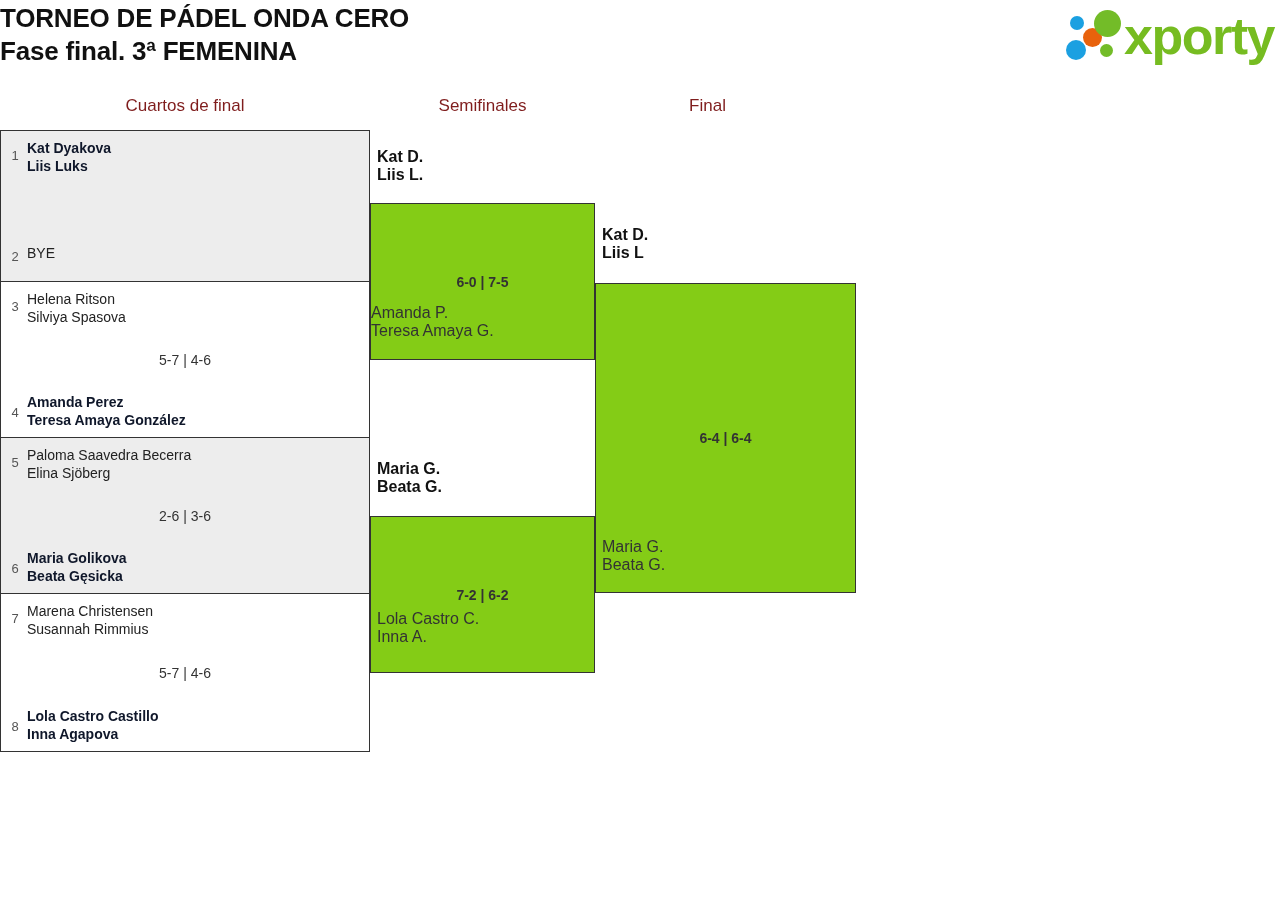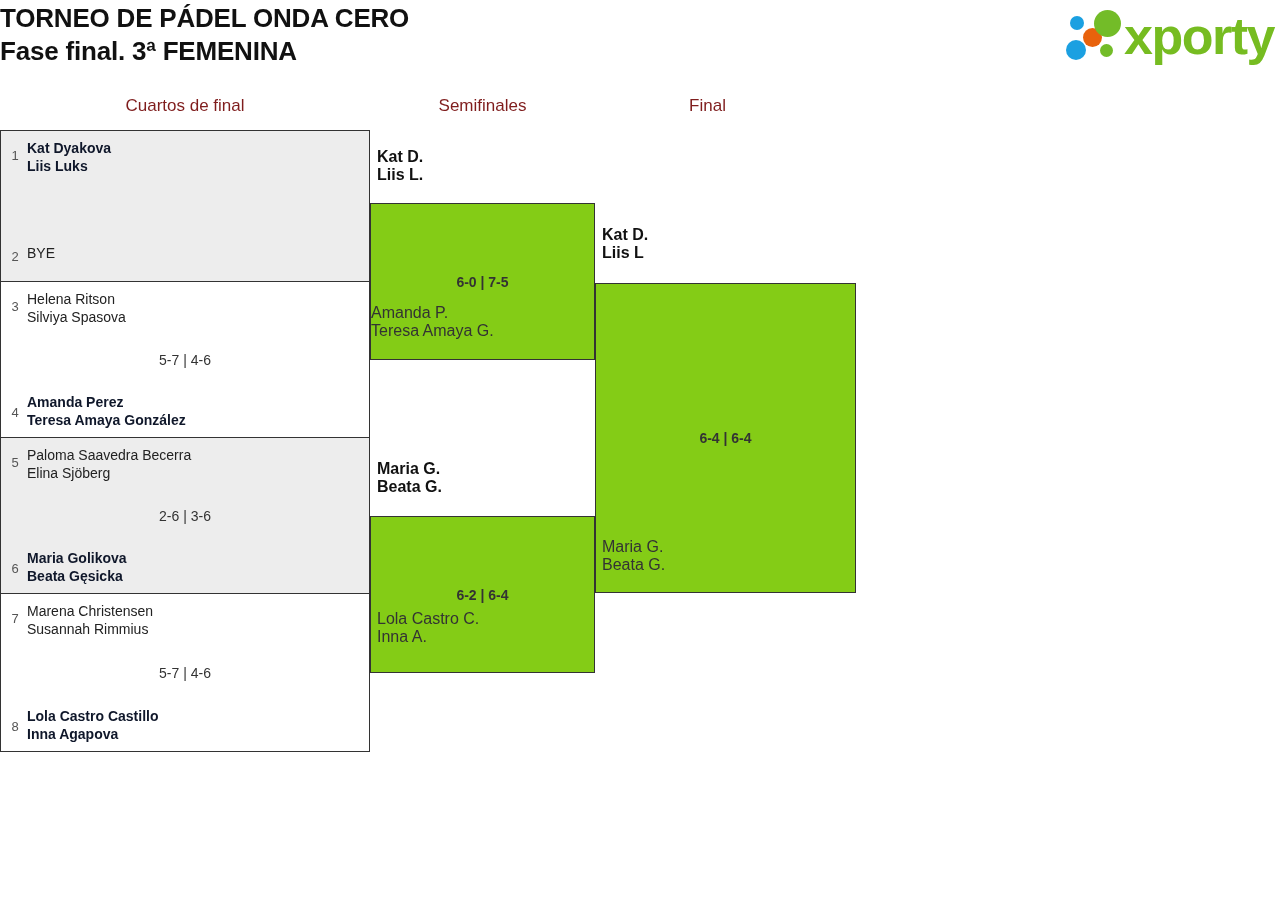--- a/index.html
+++ b/index.html
@@ -192,21 +192,21 @@
     <div class="tlabel" style="left:371px;top:304px;">
       <span class="p">Amanda P.</span>
       <span class="p">Teresa Amaya G.</span>
     </div>
 
     <div class="tlabel win" style="left:377px;top:460px;">
       <span class="p">Maria G.</span>
       <span class="p">Beata G.</span>
     </div>
     <div class="mbox" style="left:370px;top:516px;width:225px;height:157px;">
-      <div class="score">6-2 | 6-4</div>
+      <div class="score">7-2 | 6-2</div>
     </div>
     <div class="tlabel" style="left:377px;top:610px;">
       <span class="p">Lola Castro C.</span>
       <span class="p">Inna A.</span>
     </div>
 
     <div class="tlabel win" style="left:602px;top:226px;">
       <span class="p">Kat D.</span>
       <span class="p">Liis L</span>
     </div>

